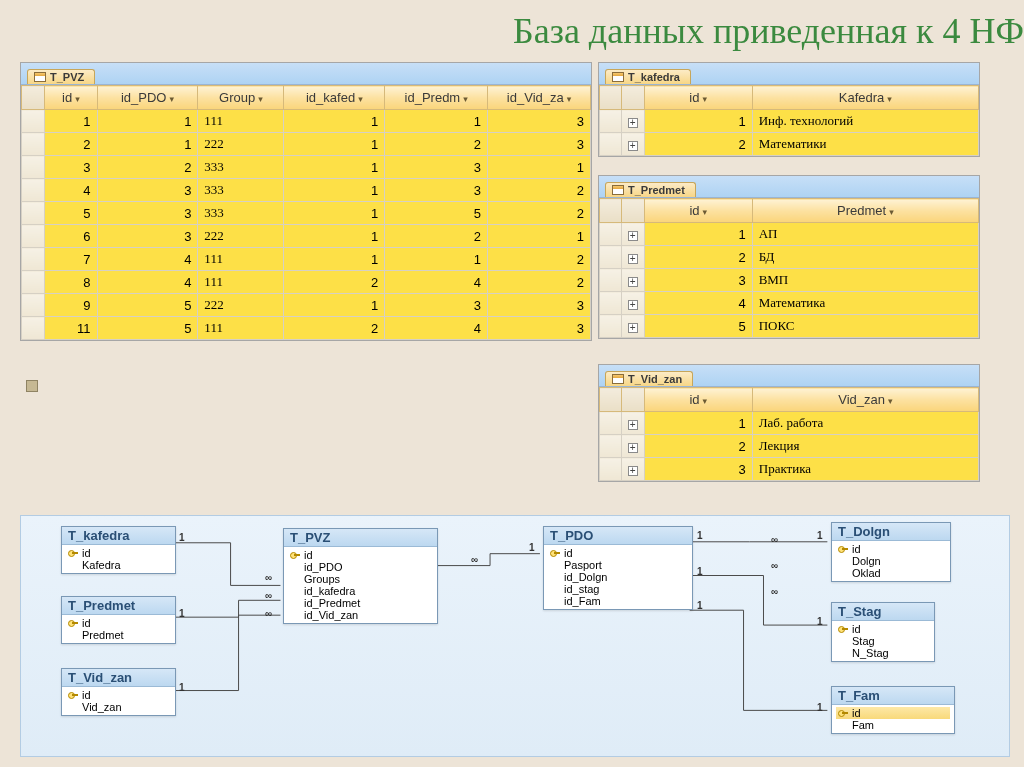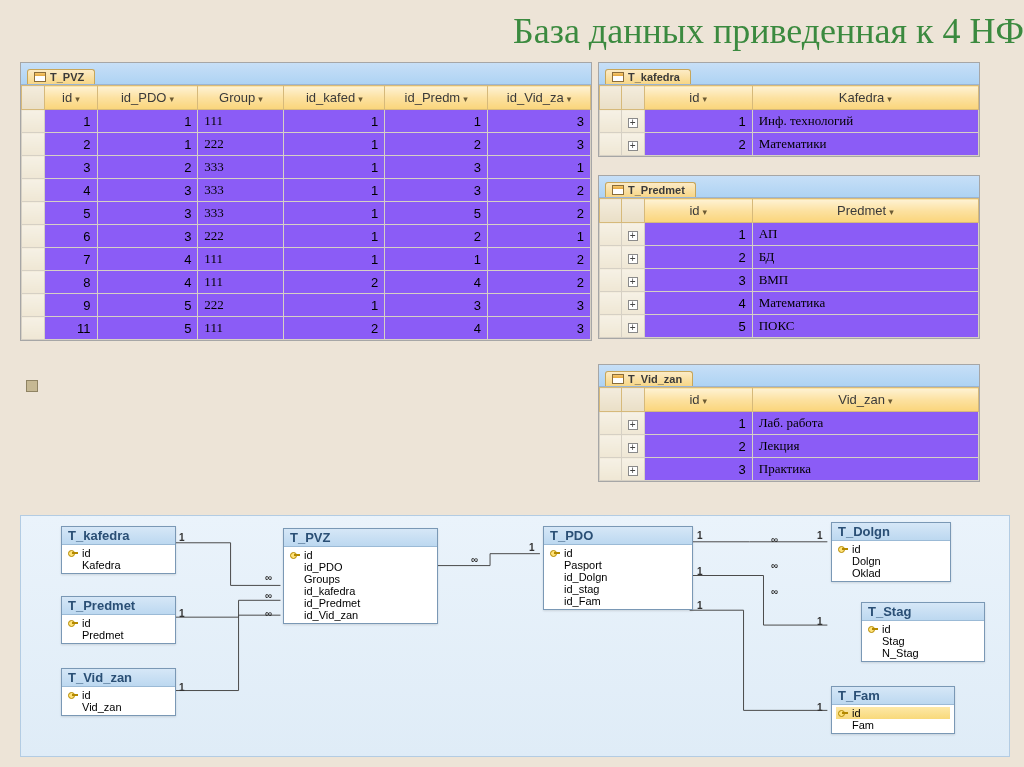--- a/index.html
+++ b/index.html
@@ -52,21 +52,21 @@
   width: 12px; height: 10px;
   background: #fff;
   border: 1px solid #8a6d3b;
   position: relative;
 }
 .tab-icon::before {
   content: "";
   position: absolute; left:0; top:0; right:0; height:3px;
   background: linear-gradient(#f7c96f,#e2a63f);
 }
-.grid { border-collapse: collapse; width: 100%; background: #8b5cf6; }
+.grid { border-collapse: collapse; width: 100%; background: #fde047; }
 .grid th {
   background: linear-gradient(#fef2d4,#fce1a0,#fad57a);
   border: 1px solid #d6b97a;
   color: #3a3a3a;
   font-weight: 400;
   padding: 4px 2px;
   font-size: 13px;
   position: relative;
   white-space: nowrap;
 }
@@ -548,21 +548,21 @@
           <div class="rel-field">
             <span style="width:10px;display:inline-block"></span>
             <span>Dolgn</span>
           </div>
           <div class="rel-field">
             <span style="width:10px;display:inline-block"></span>
             <span>Oklad</span>
           </div>
         </div>
       </div>
-      <div class="rel-box" style="left:840px;top:86px;width:124px">
+      <div class="rel-box" style="left:810px;top:86px;width:104px">
         <div class="rel-title">T_Stag</div>
         <div class="rel-fields">
           <div class="rel-field">
             <span class="key"></span>
             <span>id</span>
           </div>
           <div class="rel-field">
             <span style="width:10px;display:inline-block"></span>
             <span>Stag</span>
           </div>

